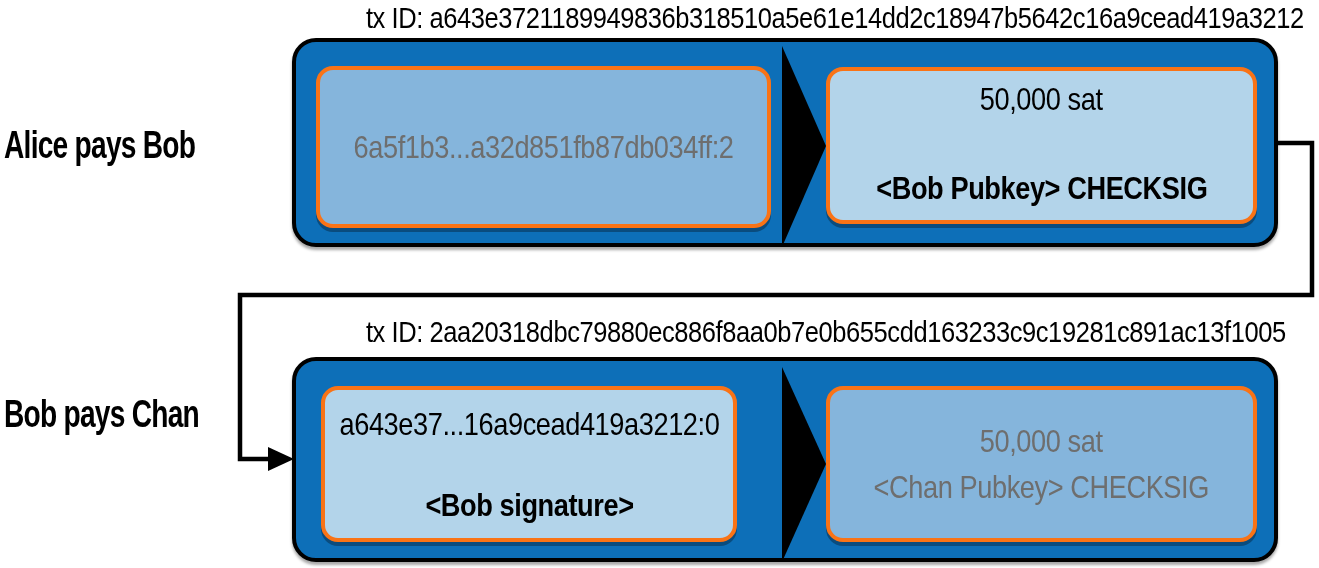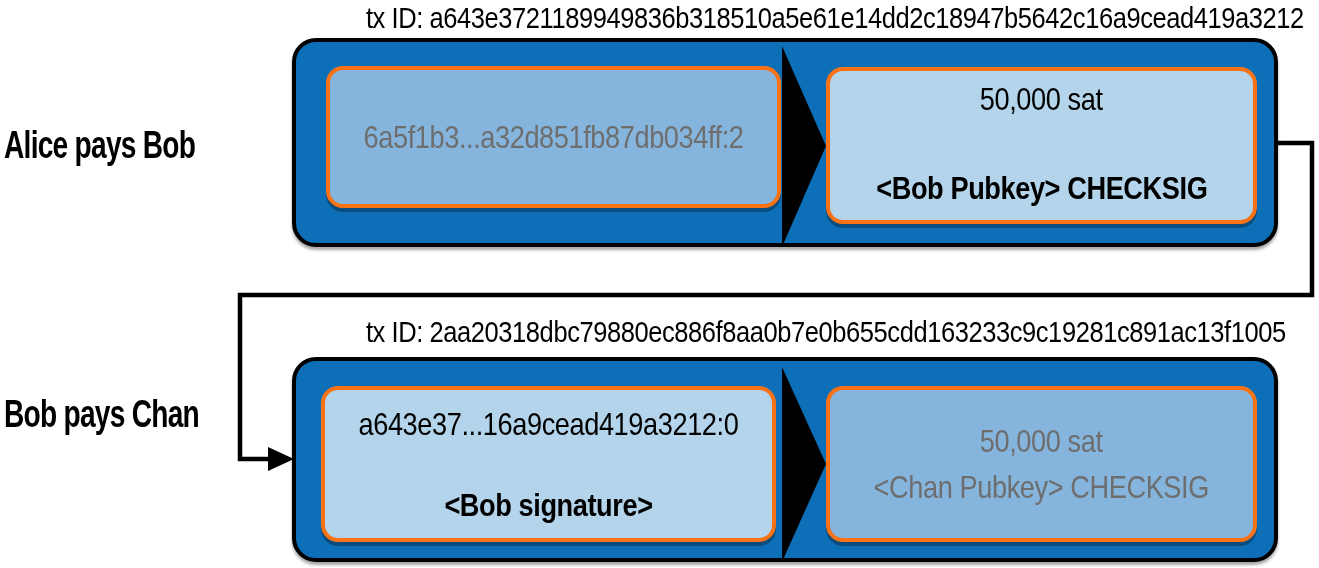--- a/index.html
+++ b/index.html
@@ -77,37 +77,37 @@
 <div class="canvas">
 
   <div class="row-label" style="top:124px;">Alice pays Bob</div>
   <div class="row-label" style="top:393px;">Bob pays Chan</div>
 
   <div class="txid" style="top:1px;">tx ID: a643e3721189949836b318510a5e61e14dd2c18947b5642c16a9cead419a3212</div>
   <div class="txid" style="top:315px;">tx ID: 2aa20318dbc79880ec886f8aa0b7e0b655cdd163233c9c19281c891ac13f1005</div>
 
   <div class="tx-card" style="top:38px; height:209px;">
 
-    <div class="inner-box fill-medium center-one" style="left:30px; top:24px; width:455px; height:142px;">
+    <div class="inner-box fill-medium center-one" style="left:20px; top:24px; width:455px; height:162px;">
       <div class="line muted">6a5f1b3...a32d851fb87db034ff:2</div>
     </div>
 
     <svg class="flow-arrow" style="left:486px; top:4px;" width="45" height="201" viewBox="0 0 45 201">
       <polygon points="0,0 44,100 0,201" fill="#000"></polygon>
     </svg>
 
     <div class="inner-box fill-light spread" style="left:530px; top:25px; width:431px; height:157px; padding:8px 0 12px 0;">
       <div class="line">50,000 sat</div>
       <div class="line b">&lt;Bob Pubkey&gt; CHECKSIG</div>
     </div>
   </div>
 
   <div class="tx-card" style="top:357px; height:205px;">
 
-    <div class="inner-box fill-light spread" style="left:25px; top:25px; width:455px; height:156px; padding:14px 0 13px 0;">
+    <div class="inner-box fill-light spread" style="left:25px; top:25px; width:416px; height:156px; padding:14px 0 13px 0;">
       <div class="line">a643e37...16a9cead419a3212:0</div>
       <div class="line b">&lt;Bob signature&gt;</div>
     </div>
 
     <svg class="flow-arrow" style="left:486px; top:6px;" width="45" height="195" viewBox="0 0 45 195">
       <polygon points="0,0 44,97 0,195" fill="#000"></polygon>
     </svg>
 
     <div class="inner-box fill-medium center-stack" style="left:530px; top:25px; width:431px; height:156px;">
       <div class="line muted">50,000 sat</div>

